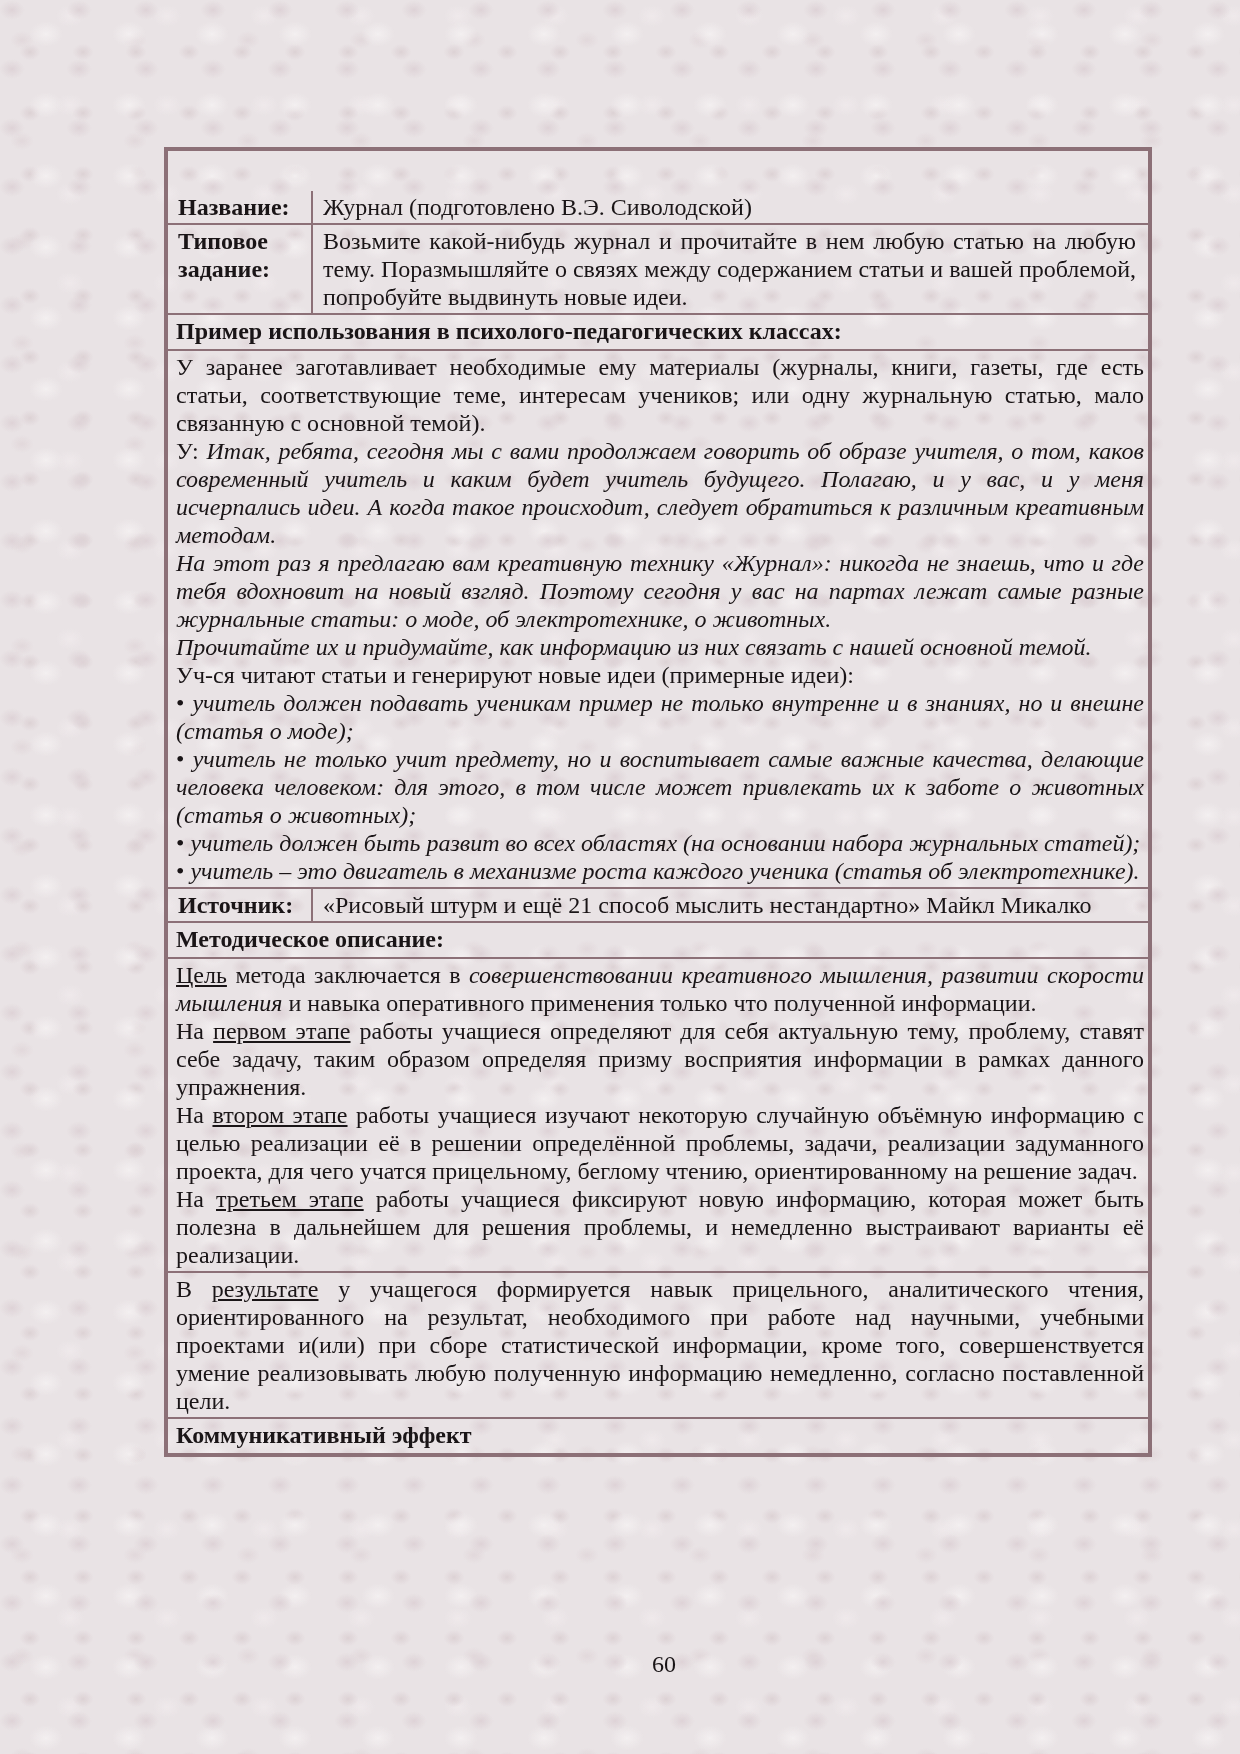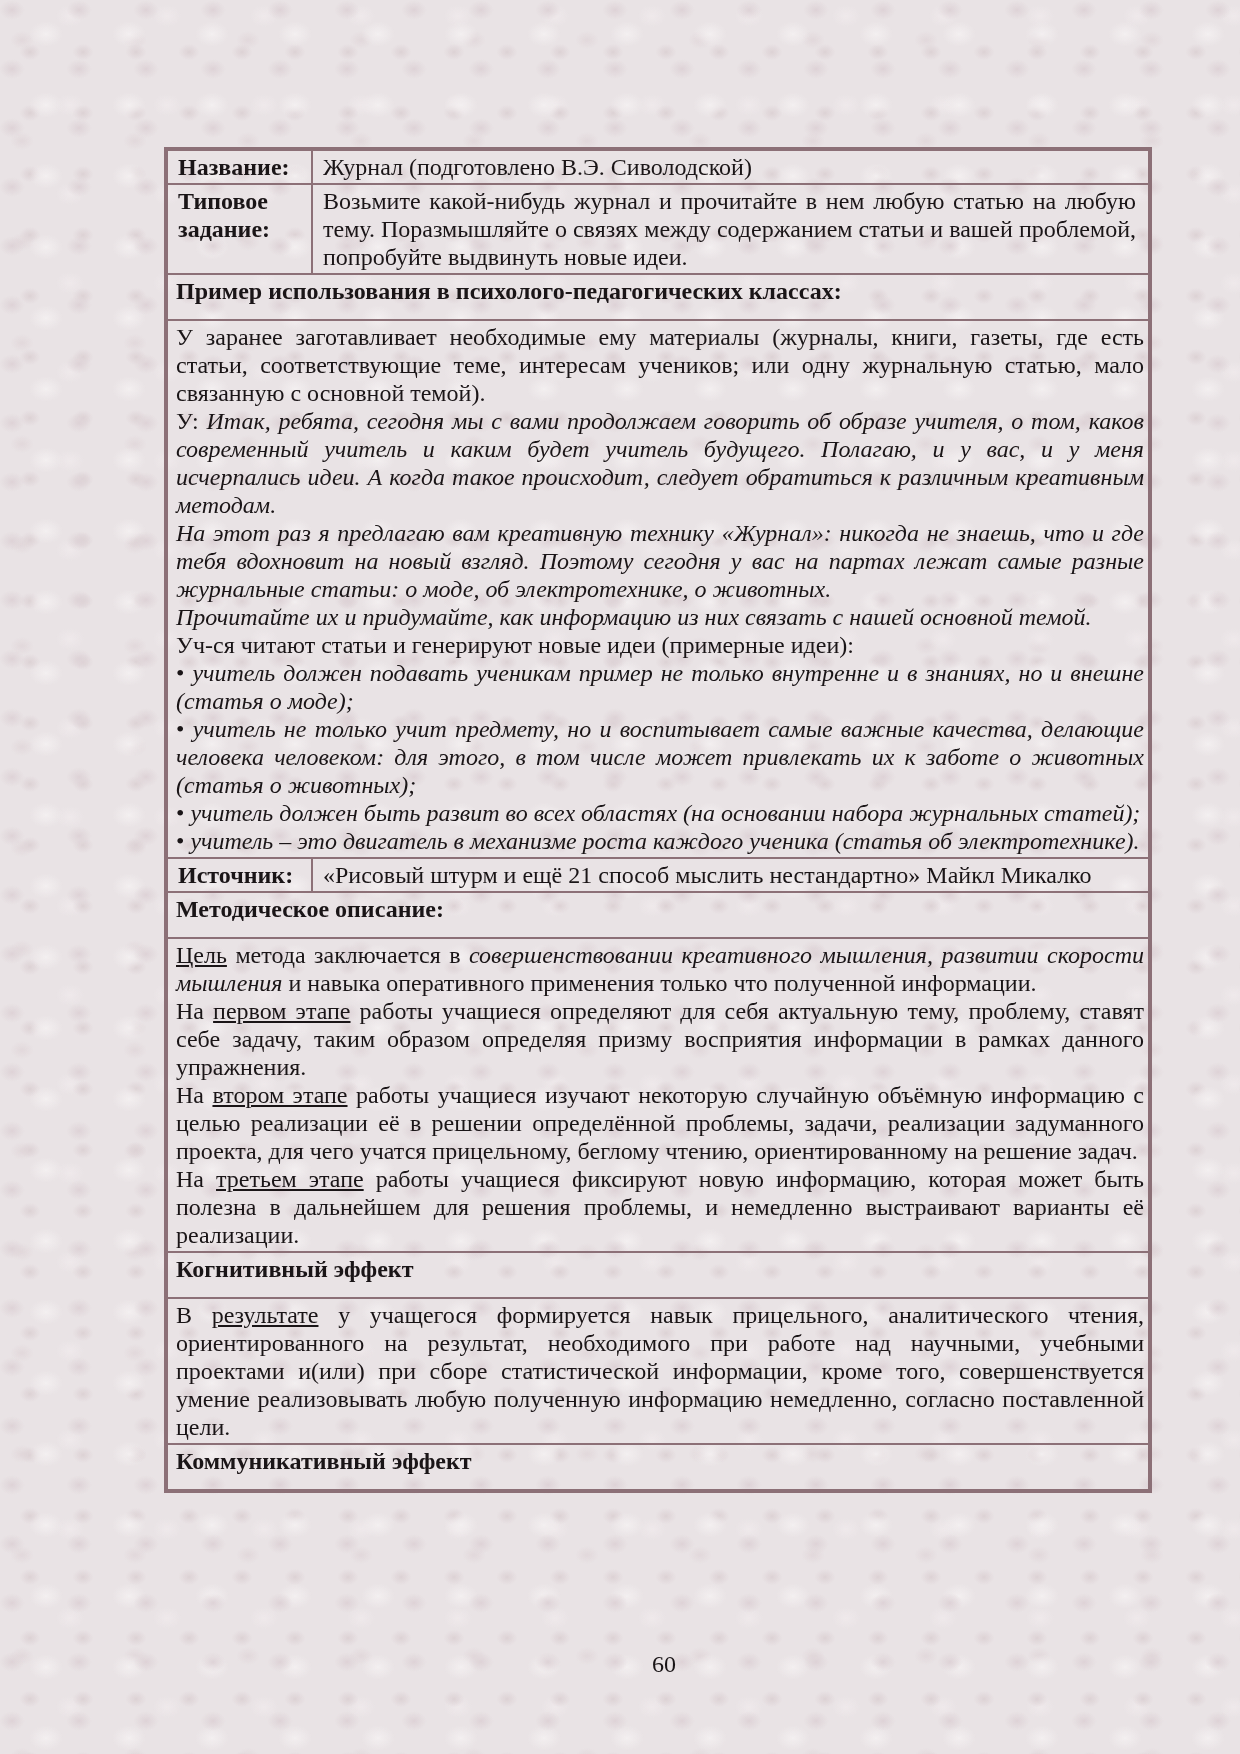--- a/index.html
+++ b/index.html
@@ -21,37 +21,37 @@
       radial-gradient(ellipse 17px 13px at 22px 40px, #e2d8db 0%, rgba(226,216,219,0) 70%);
     background-size:67px 59px, 83px 71px, 53px 61px, 97px 89px, 113px 101px;
   }
   .doc-table{
     position:absolute;left:164px;top:147px;width:988px;
     box-sizing:border-box;
     border:4px solid var(--border);
     font-size:24px;line-height:28px;
   }
   .row{border-top:2px solid var(--border);}
-  .row:first-child{border-top:none;}
+  .row:first-child{border-top:none;margin-top:40px;}
   .cols{display:flex;align-items:stretch;}
   .cell{box-sizing:border-box;}
   .cell.label{
     flex:0 0 145px;width:145px;
     border-right:2px solid var(--border);
     padding:2px 6px 2px 10px;
     font-weight:bold;
   }
   .cell.value{
     flex:1 1 auto;min-width:0;
     padding:2px 12px 2px 10px;
     text-align:justify;
   }
   .row.header{
     font-weight:bold;
-    padding:2px 12px 14px 8px;
+    padding:2px 12px 4px 8px;
   }
   .row.body{padding:2px 4px 2px 8px;}
   .row.body p{margin:0;text-align:justify;}
   .it{font-style:italic;}
   .bd{font-weight:normal;}
   .un{text-decoration:underline;font-family:Liberation Serif, serif;}
   .page-number{
     position:absolute;left:170px;width:988px;top:1650px;
     text-align:center;font-size:24px;line-height:28px;
   }
@@ -93,21 +93,20 @@
 
   <div class="row header">Методическое описание:</div>
 
   <div class="row body">
     <p><span class="un">Цель</span><span> метода заключается в </span><span class="it">совершенствовании креативного мышления, развитии скорости мышления</span><span> и навыка оперативного применения только что полученной информации.</span></p>
     <p><span>На </span><span class="un">первом этапе</span><span> работы учащиеся определяют для себя актуальную тему, проблему, ставят себе задачу, таким образом определяя призму восприятия информации в рамках данного упражнения.</span></p>
     <p><span>На </span><span class="un">втором этапе</span><span> работы учащиеся изучают некоторую случайную объёмную информацию с целью реализации её в решении определённой проблемы, задачи, реализации задуманного проекта, для чего учатся прицельному, беглому чтению, ориентированному на решение задач.</span></p>
     <p><span>На </span><span class="un">третьем этапе</span><span> работы учащиеся фиксируют новую информацию, которая может быть полезна в дальнейшем для решения проблемы, и немедленно выстраивают варианты её реализации.</span></p>
   </div>
 
-  <div class="row header">Когнитивный эффект</div>
 
   <div class="row body">
     <p><span>В </span><span class="un">результате</span><span> у учащегося формируется навык прицельного, аналитического чтения, ориентированного на результат, необходимого при работе над научными, учебными проектами и(или) при сборе статистической информации, кроме того, совершенствуется умение реализовывать любую полученную информацию немедленно, согласно поставленной цели.</span></p>
   </div>
 
   <div class="row header">Коммуникативный эффект</div>
 
 </div>
 
 <div class="page-number">60</div>

